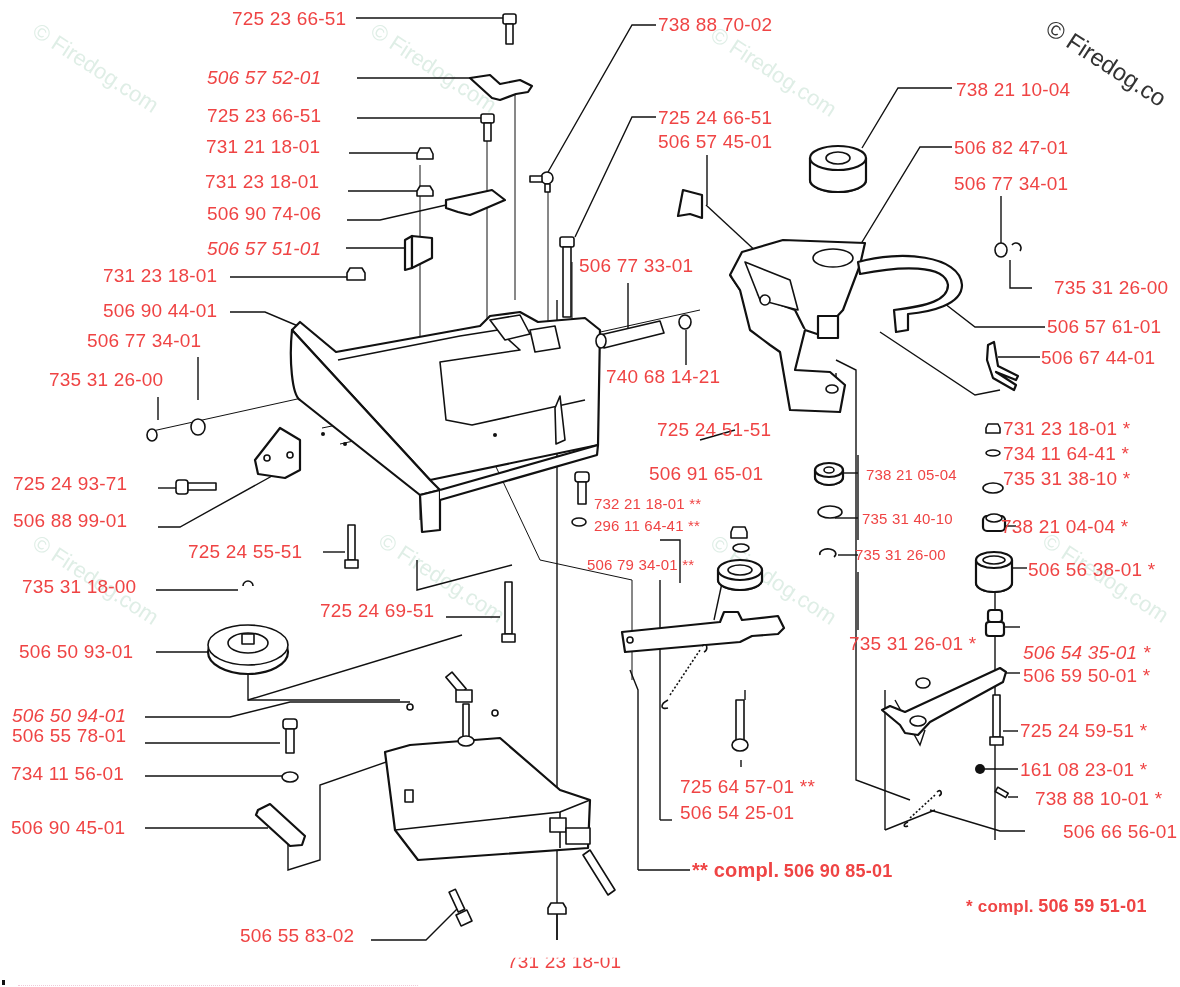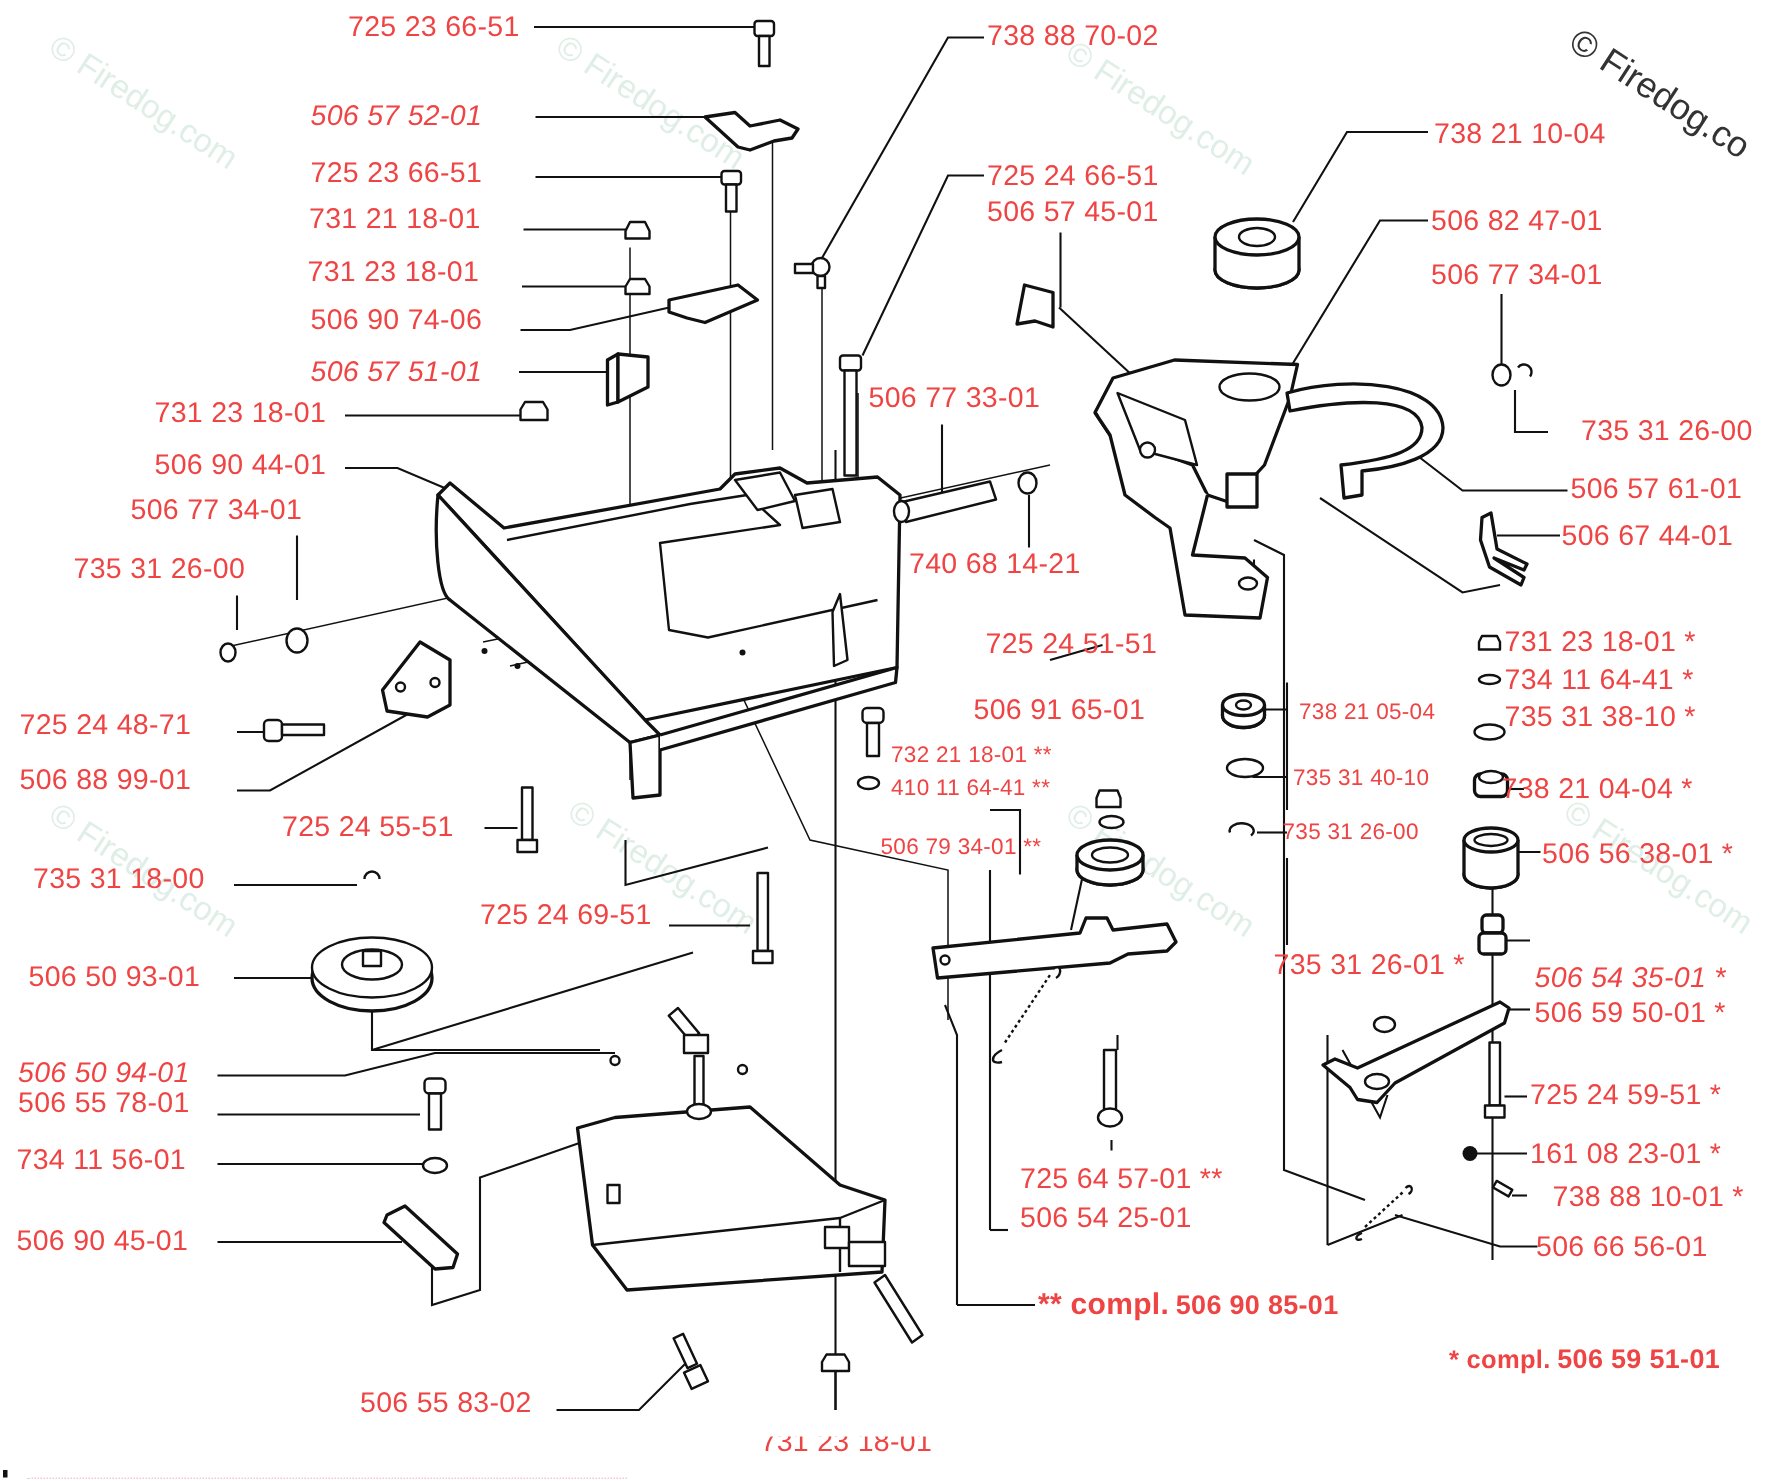--- a/index.html
+++ b/index.html
@@ -371,42 +371,42 @@
 <div class="lbl it" style="left:207px;top:68px;">506 57 52-01</div>
 <div class="lbl" style="left:207px;top:106px;">725 23 66-51</div>
 <div class="lbl" style="left:206px;top:137px;">731 21 18-01</div>
 <div class="lbl" style="left:205px;top:172px;">731 23 18-01</div>
 <div class="lbl" style="left:207px;top:204px;">506 90 74-06</div>
 <div class="lbl it" style="left:207px;top:239px;">506 57 51-01</div>
 <div class="lbl" style="left:103px;top:266px;">731 23 18-01</div>
 <div class="lbl" style="left:103px;top:301px;">506 90 44-01</div>
 <div class="lbl" style="left:87px;top:331px;">506 77 34-01</div>
 <div class="lbl" style="left:49px;top:370px;">735 31 26-00</div>
-<div class="lbl" style="left:13px;top:474px;">725 24 48-71</div>
+<div class="lbl" style="left:13px;top:474px;">725 24 93-71</div>
 <div class="lbl" style="left:13px;top:511px;">506 88 99-01</div>
 <div class="lbl" style="left:188px;top:542px;">725 24 55-51</div>
 <div class="lbl" style="left:22px;top:577px;">735 31 18-00</div>
 <div class="lbl" style="left:19px;top:642px;">506 50 93-01</div>
 <div class="lbl" style="left:320px;top:601px;">725 24 69-51</div>
 <div class="lbl it" style="left:12px;top:706px;">506 50 94-01</div>
 <div class="lbl" style="left:12px;top:726px;">506 55 78-01</div>
 <div class="lbl" style="left:11px;top:764px;text-align:center;">734 11 56-01</div>
 <div class="lbl" style="left:11px;top:818px;">506 90 45-01</div>
 <div class="lbl" style="left:240px;top:926px;">506 55 83-02</div>
 <div class="lbl cut" style="left:507px;top:952px;">731 23 18-01</div>
 
 <div class="lbl" style="left:658px;top:15px;">738 88 70-02</div>
 <div class="lbl" style="left:658px;top:108px;">725 24 66-51</div>
 <div class="lbl" style="left:658px;top:132px;">506 57 45-01</div>
 <div class="lbl" style="left:579px;top:256px;">506 77 33-01</div>
 <div class="lbl" style="left:606px;top:367px;">740 68 14-21</div>
 <div class="lbl" style="left:657px;top:420px;">725 24 51-51</div>
 <div class="lbl" style="left:649px;top:464px;">506 91 65-01</div>
 <div class="lbl sm" style="left:594px;top:496px;">732 21 18-01 **</div>
-<div class="lbl sm" style="left:594px;top:518px;">410 11 64-41 **</div>
+<div class="lbl sm" style="left:594px;top:518px;">296 11 64-41 **</div>
 <div class="lbl sm" style="left:587px;top:557px;">506 79 34-01 **</div>
 <div class="lbl" style="left:680px;top:777px;">725 64 57-01 **</div>
 <div class="lbl" style="left:680px;top:803px;">506 54 25-01</div>
 
 <div class="lbl" style="left:956px;top:80px;">738 21 10-04</div>
 <div class="lbl" style="left:954px;top:138px;">506 82 47-01</div>
 <div class="lbl" style="left:954px;top:174px;">506 77 34-01</div>
 <div class="lbl" style="left:1054px;top:278px;">735 31 26-00</div>
 <div class="lbl" style="left:1047px;top:317px;">506 57 61-01</div>
 <div class="lbl" style="left:1041px;top:348px;">506 67 44-01</div>
@@ -417,21 +417,21 @@
 <div class="lbl" style="left:1003px;top:419px;">731 23 18-01 *</div>
 <div class="lbl" style="left:1003px;top:444px;">734 11 64-41 *</div>
 <div class="lbl" style="left:1003px;top:469px;">735 31 38-10 *</div>
 <div class="lbl" style="left:1001px;top:517px;">738 21 04-04 *</div>
 <div class="lbl" style="left:1028px;top:560px;">506 56 38-01 *</div>
 <div class="lbl it" style="left:1023px;top:617px;margin-top:26px;">506 54 35-01 *</div>
 <div class="lbl" style="left:1023px;top:666px;">506 59 50-01 *</div>
 <div class="lbl" style="left:1020px;top:721px;">725 24 59-51 *</div>
 <div class="lbl" style="left:1020px;top:760px;">161 08 23-01 *</div>
 <div class="lbl" style="left:1035px;top:789px;">738 88 10-01 *</div>
-<div class="lbl" style="left:1024px;top:822px;">506 66 56-01</div>
+<div class="lbl" style="left:1063px;top:822px;">506 66 56-01</div>
 
 <div style="position:absolute;left:692px;top:860px;white-space:nowrap;">
   <span class="lbl bold" style="position:static;font-size:20px;">** compl.</span>
   <span class="lbl bold" style="position:static;">506 90 85-01</span>
 </div>
 <div style="position:absolute;left:966px;top:897px;white-space:nowrap;">
   <span class="lbl bold" style="position:static;font-size:17px;">* compl.</span>
   <span class="lbl bold" style="position:static;">506 59 51-01</span>
 </div>
 

